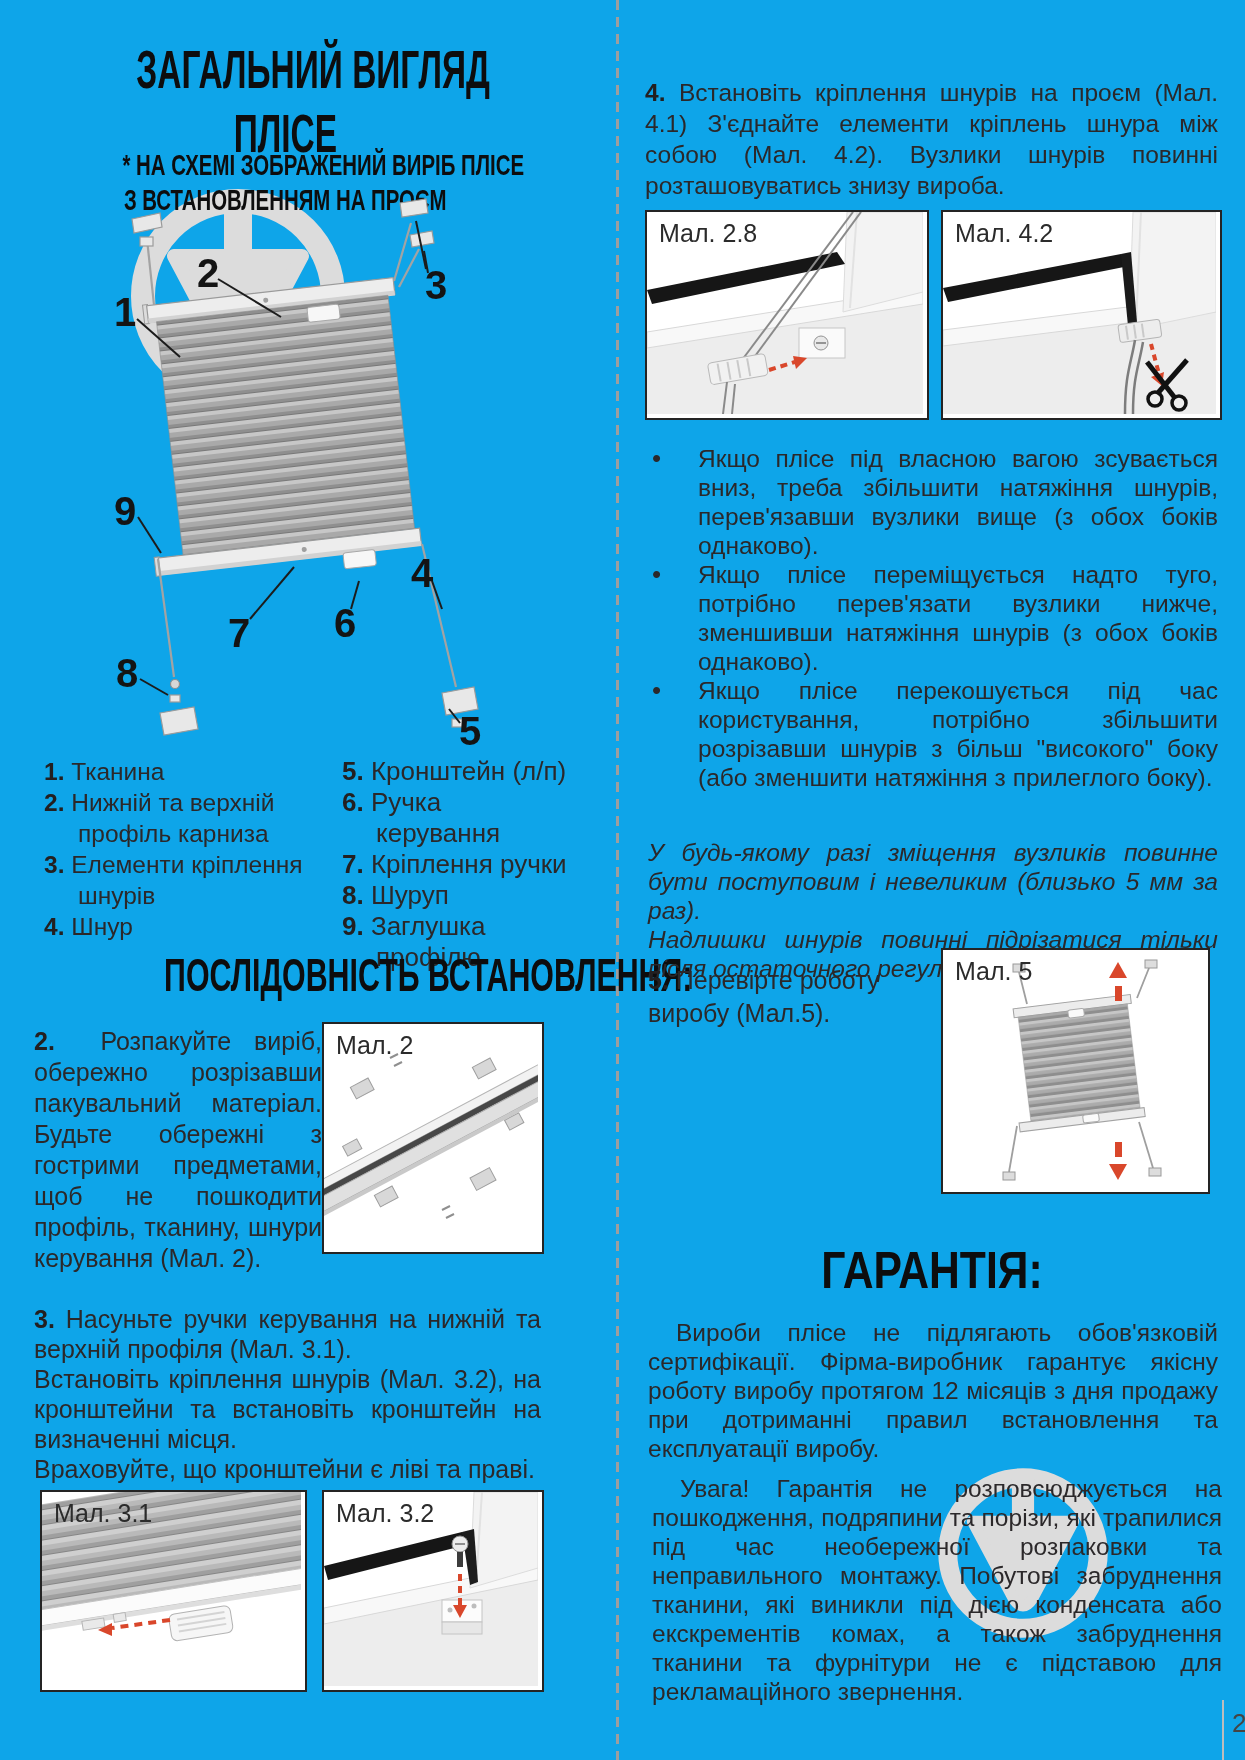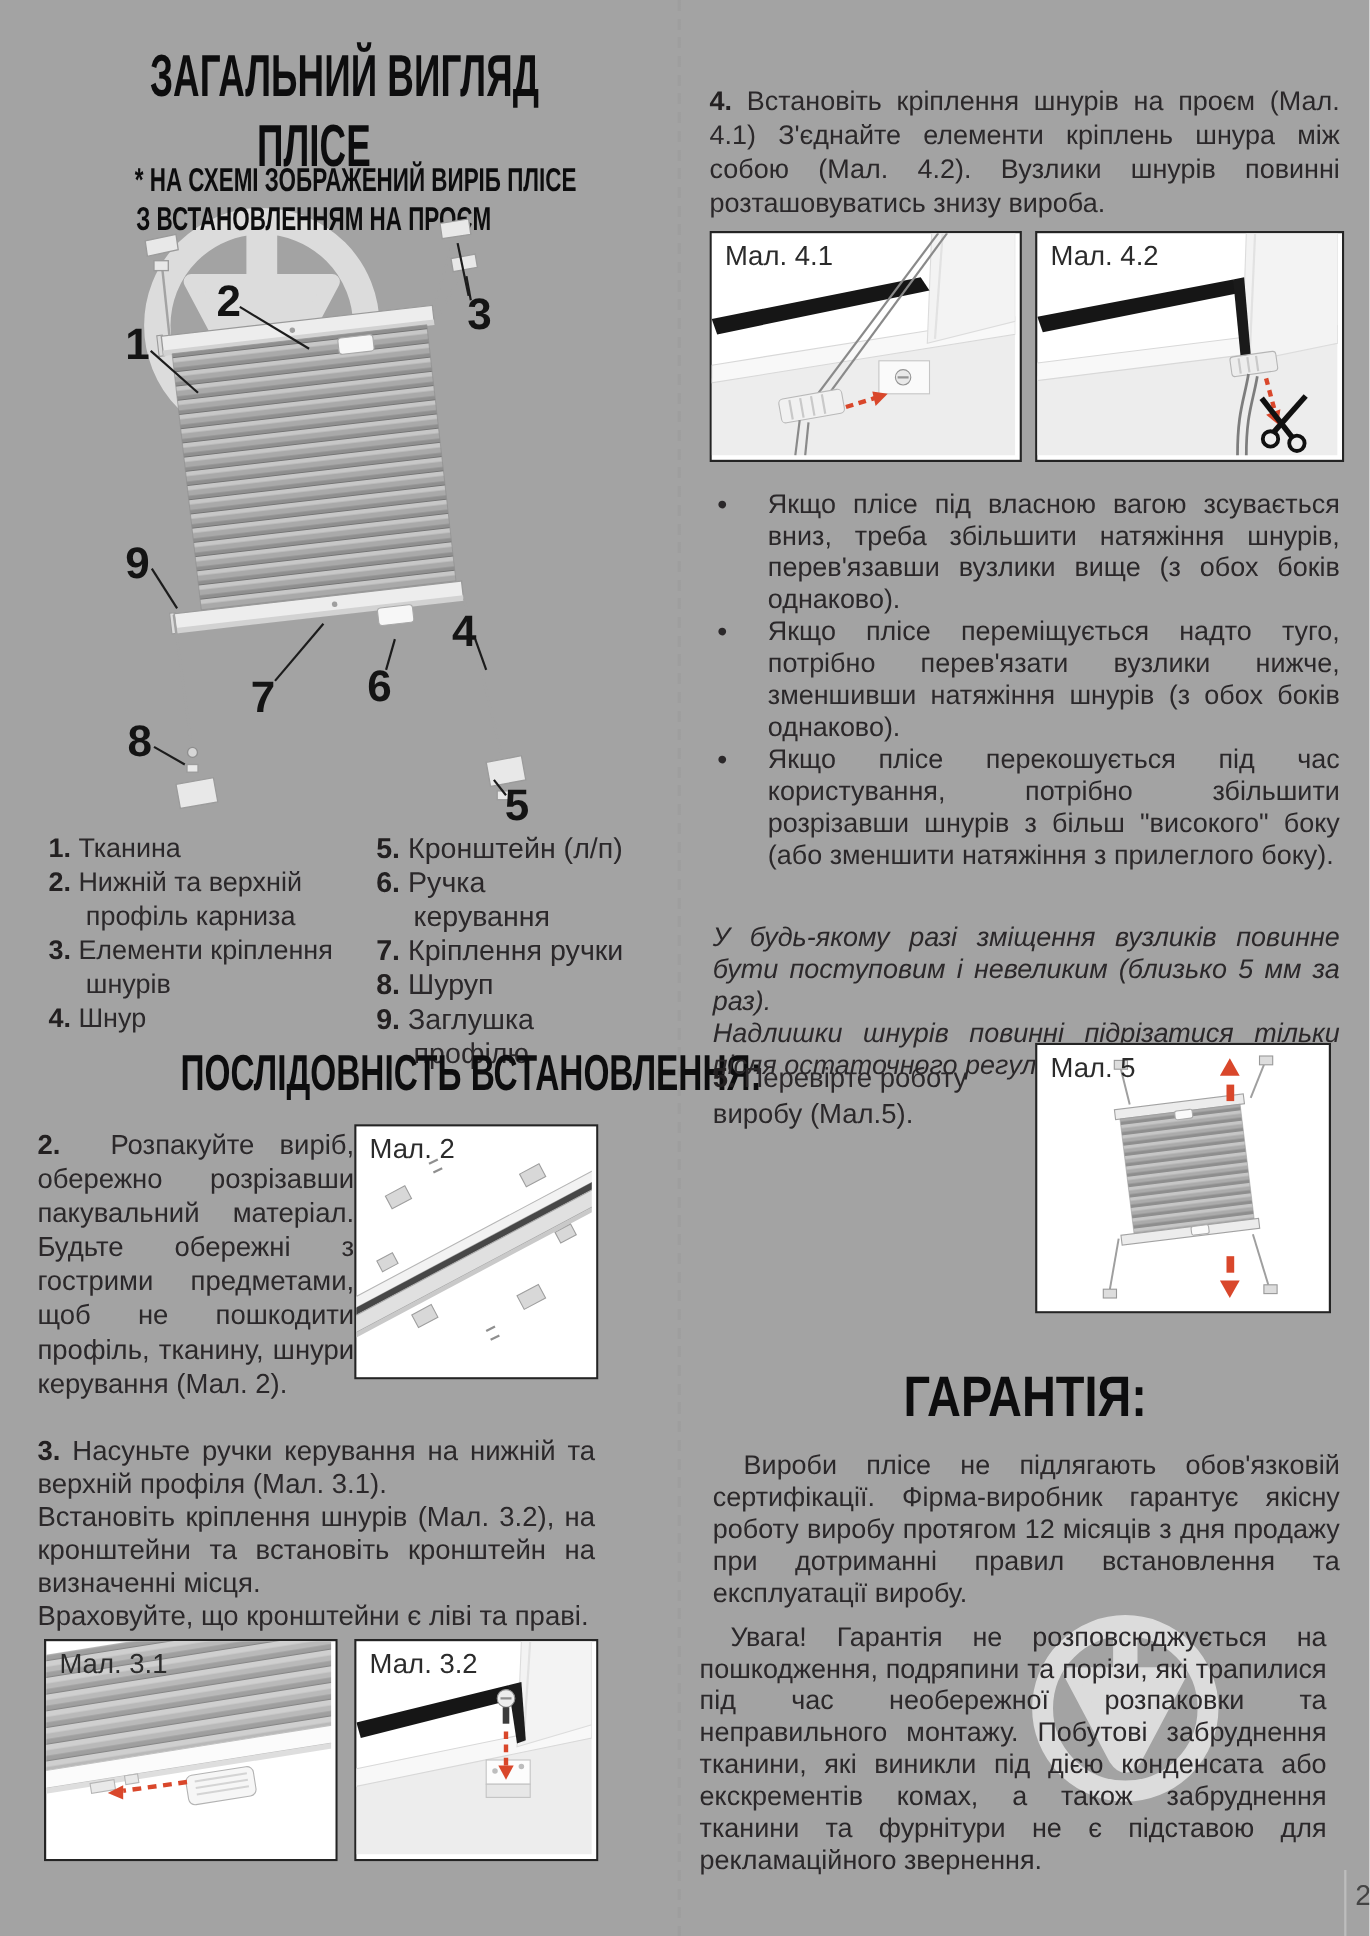--- a/index.html
+++ b/index.html
@@ -1,16 +1,16 @@
 <!DOCTYPE html>
 <html><head>
 <meta charset="utf-8">
 <style>
   html,body{margin:0;padding:0;background:#ffffff;}
-  .page{position:relative;width:1245px;height:1760px;background:#a3a3a3;overflow:hidden;
+  .page{position:relative;width:1245px;height:1760px;background:#0ea5e9;overflow:hidden;
         font-family:"Liberation Sans",sans-serif;color:#2b282a;}
   .abs{position:absolute;z-index:1;}
   .wm{position:absolute;z-index:0;}
   .cond{display:inline-block;white-space:nowrap;font-weight:700;color:#0d0d0e;}
   .t-center{text-align:center;}
   .just{text-align:justify;}
   .body-l{font-size:25px;line-height:31px;}
   .body-r{font-size:24.5px;line-height:29px;}
   .figbox{position:absolute;z-index:1;border:2px solid #242424;background:#fff;}
   .figlabel{position:absolute;top:7px;left:12px;font-size:25px;color:#2b2b2b;z-index:2;}
@@ -218,21 +218,21 @@
       <line x1="136" y1="82" x2="136" y2="114" stroke="#d9472b" stroke-width="4" stroke-dasharray="7 5"></line>
       <polygon points="136,126 129,113 143,113" fill="#d9472b"></polygon>
     </svg>
   </div>
 
   <div class="abs body-r just" style="left:645px;top:58px;width:573px;line-height:31px;margin-top:19px;">
     <b>4.</b> <span>Встановіть кріплення шнурів на проєм (Мал. 4.1) З'єднайте елементи кріплень шнура між собою (Мал. 4.2). Вузлики шнурів повинні розташовуватись знизу вироба.</span>
   </div>
 
   <div class="figbox" style="left:645px;top:210px;width:280px;height:206px;">
-    <div class="figlabel">Мал. 4.1</div>
+    <div class="figlabel">Мал. 2.8</div>
     <svg width="276" height="202" viewBox="0 0 276 202">
       <polygon points="0,132 276,88 276,202 0,202" fill="#ededed"></polygon>
       <polygon points="0,120 276,76 276,92 0,136" fill="#f8f8f8" stroke="#d8d8d8"></polygon>
       <polygon points="200,0 276,0 276,80 196,100" fill="#f3f3f3" stroke="#dcdcdc"></polygon>
       <line x1="210" y1="0" x2="203" y2="96" stroke="#e2e2e2" stroke-width="2"></line>
       <polygon points="0,78 190,40 198,52 5,92" fill="#161616"></polygon>
       <line x1="92" y1="152" x2="206" y2="0" stroke="#8a8a8a" stroke-width="2"></line>
       <line x1="100" y1="155" x2="214" y2="0" stroke="#8a8a8a" stroke-width="2"></line>
       <g transform="rotate(-10 92 158)">
         <rect x="62" y="146" width="58" height="22" rx="4" fill="#f1f1f1" stroke="#b9b9b9"></rect>
@@ -340,20 +340,20 @@
       </g>
     </svg>
   </div>
 
   <div class="abs t-center" style="left:645px;top:1240px;width:573px;">
     <span class="cond" style="font-size:52px;transform:scaleX(0.82);">ГАРАНТІЯ:</span>
   </div>
   <div class="abs body-r just" style="left:648px;top:1318px;width:570px;text-indent:28px;">
     <span>Вироби плісе не підлягають обов'язковій сертифікації. Фірма-виробник гарантує якісну роботу виробу протягом 12 місяців з дня продажу при дотриманні правил встановлення та експлуатації виробу.</span>
   </div>
-  <div class="abs body-r just" style="left:636px;top:1474px;width:570px;text-indent:28px;">
+  <div class="abs body-r just" style="left:652px;top:1474px;width:570px;text-indent:28px;">
     <span>Увага! Гарантія не розповсюджується на пошкодження, подряпини та порізи, які трапилися під час необережної розпаковки та неправильного монтажу. Побутові забруднення тканини, які виникли під дією конденсата або екскрементів комах, а також забруднення тканини та фурнітури не є підставою для рекламаційного звернення.</span>
   </div>
 
   <div class="pnum-line"></div>
   <div class="pnum">2</div>
 
 </div>
 
 </body></html>

